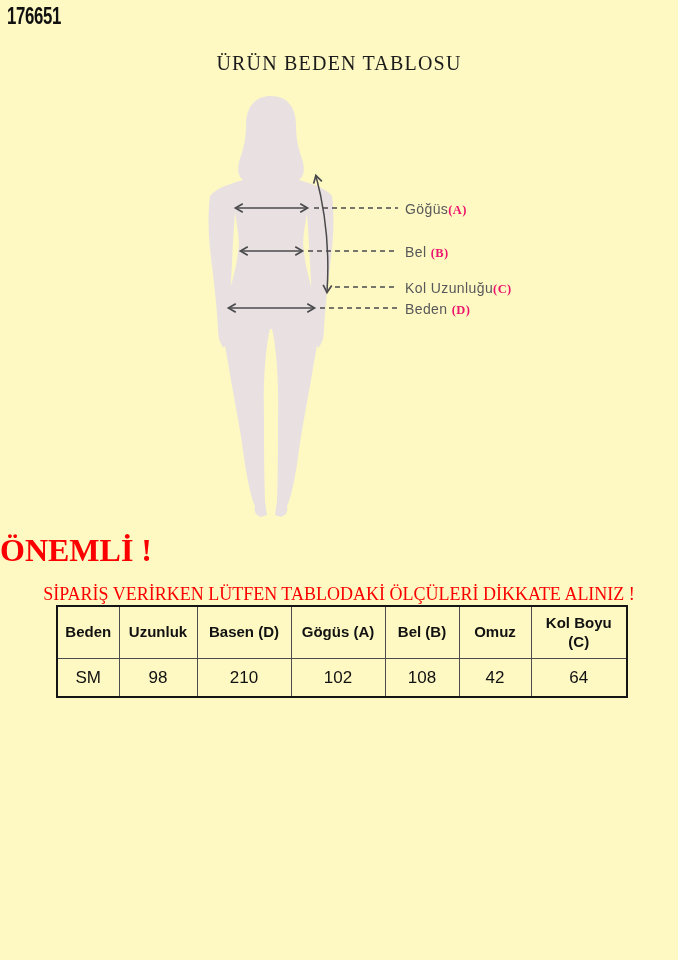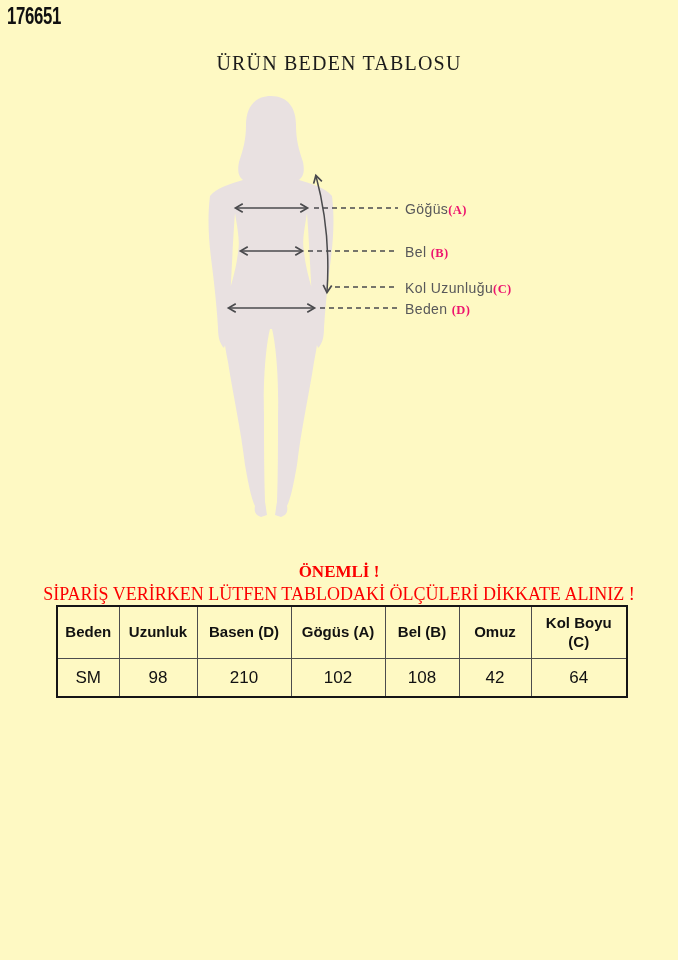--- a/index.html
+++ b/index.html
@@ -24,22 +24,22 @@
     font-family:"Liberation Sans",sans-serif;font-size:14px;letter-spacing:0.4px;color:#58585a;
   }
   .meas-label .code{
     font-family:"Liberation Serif",serif;font-weight:700;font-size:12.5px;color:#ed146e;
   }
   .lbl-chest{top:119px;}
   .lbl-waist{top:162px;}
   .lbl-arm{top:198px;}
   .lbl-hip{top:219px;}
   .notice-heading{
-    position:absolute;left:0;top:532px;width:678px;text-align:center;
-    font-family:"Liberation Serif",serif;font-weight:700;font-size:17px;color:#fb0000;margin-top:30px;
+    position:absolute;left:0;top:532px;width:678px;text-align:left;
+    font-family:"Liberation Serif",serif;font-weight:700;font-size:32px;color:#fb0000;
   }
   .notice-warning{
     position:absolute;left:0;top:584px;width:678px;text-align:center;
     font-family:"Liberation Serif",serif;font-weight:400;font-size:18px;color:#fb0000;
   }
   table.size-table{
     position:absolute;left:56px;top:605px;width:570px;
     border-collapse:collapse;table-layout:fixed;
     border:2px solid #151515;
   }

